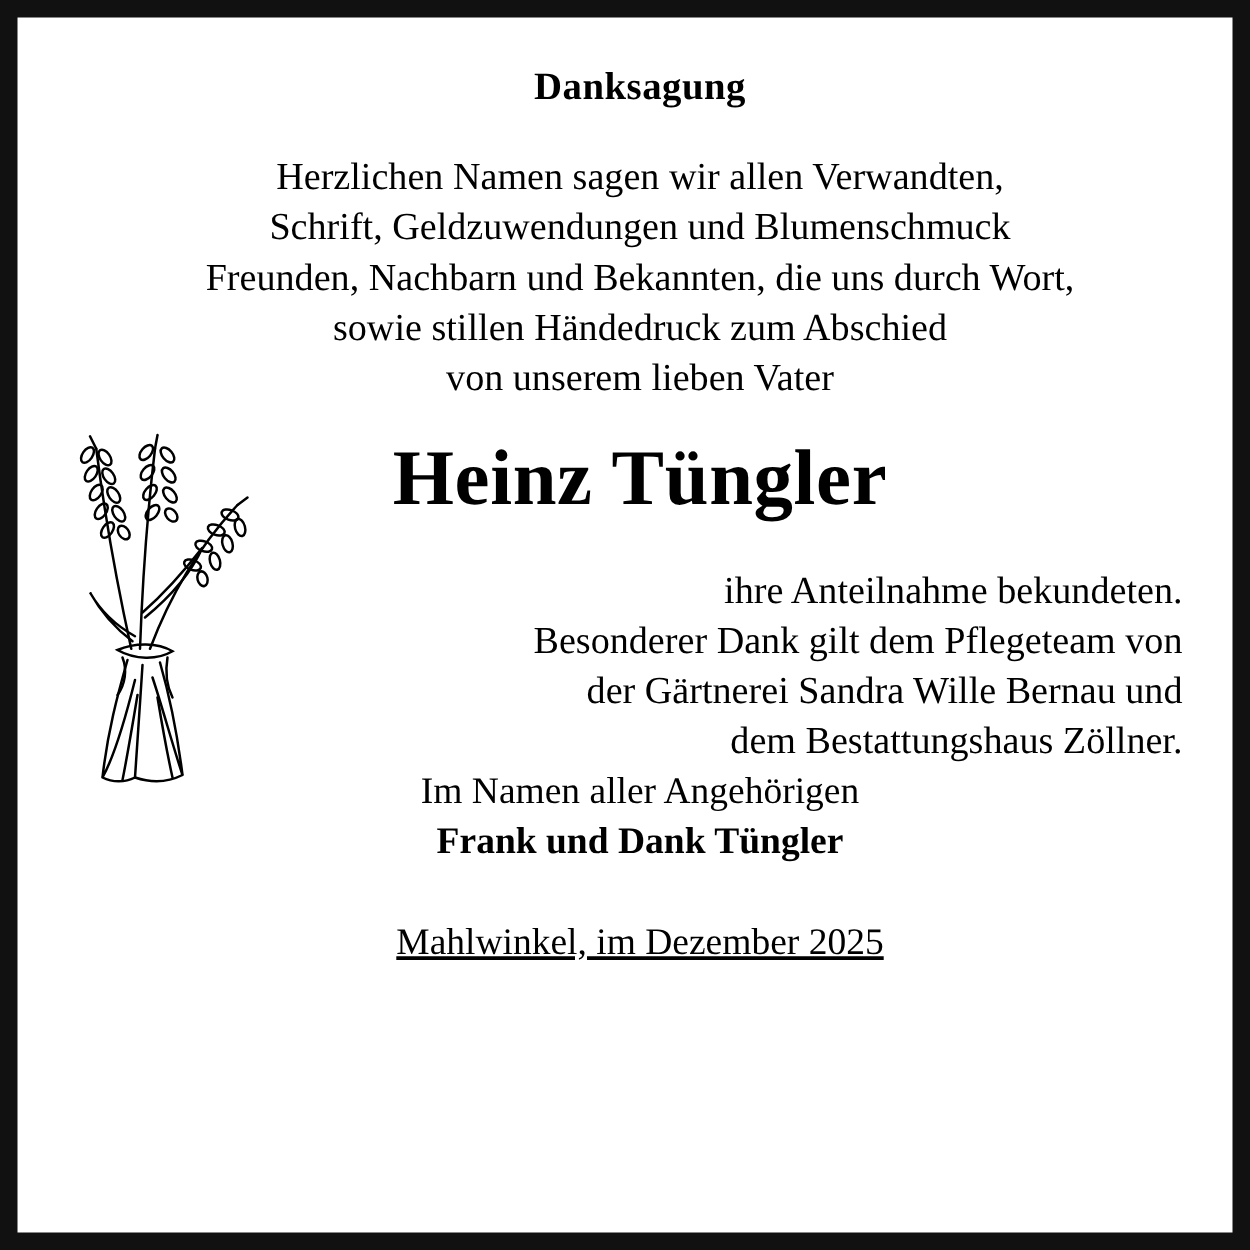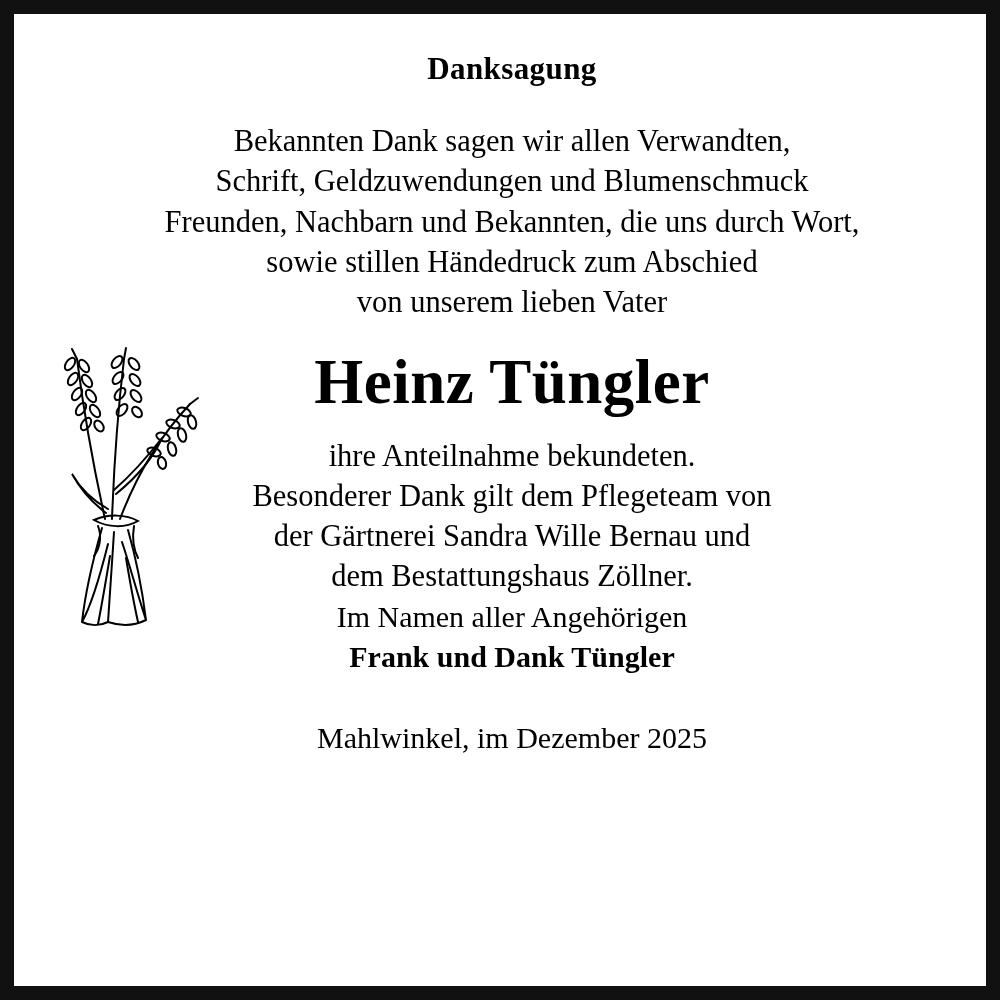--- a/index.html
+++ b/index.html
@@ -42,56 +42,57 @@
   }
   .name {
     font-size: 63px;
     font-weight: bold;
     letter-spacing: 0.5px;
     line-height: 1.1;
     margin: 26px 0 18px 0;
     white-space: nowrap;
   }
   .para.second {
-    margin-top: 16px;
+    text-align: right;
   }
   .closing {
     font-size: 30px;
     line-height: 1.34;
   }
   .closing .ln {
     display: block;
     white-space: nowrap;
   }
   .closing .bold {
     font-weight: bold;
   }
   .place {
     font-size: 30px;
     margin-top: 44px;
     white-space: nowrap;
+    text-decoration: underline;
   }
   #wheat-decoration {
     position: absolute;
     left: 28px;
     top: 290px;
     width: 175px;
     height: 340px;
     pointer-events: none;
   }
 </style>
 </head>
 <body>
 
 <div id="notice">
 
   <div class="title">Danksagung</div>
 
   <div class="para">
-    <span class="ln">Bekannten Dank sagen wir allen Verwandten,</span>
+    <span class="ln">Herzlichen Namen sagen wir allen Verwandten,</span>
     <span class="ln">Schrift, Geldzuwendungen und Blumenschmuck</span>
     <span class="ln">Freunden, Nachbarn und Bekannten, die uns durch Wort,</span>
     <span class="ln">sowie stillen Händedruck zum Abschied</span>
     <span class="ln">von unserem lieben Vater</span>
   </div>
 
   <div class="name">Heinz Tüngler</div>
 
   <div class="para second">
     <span class="ln">ihre Anteilnahme bekundeten.</span>

